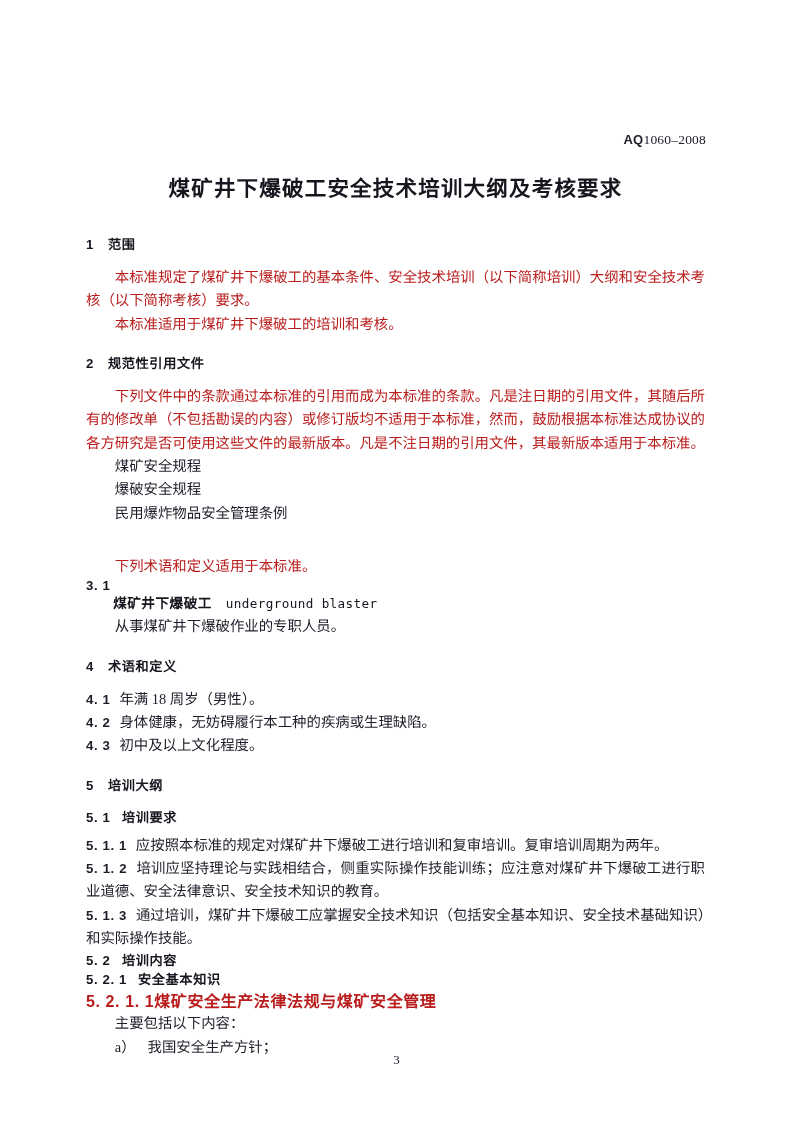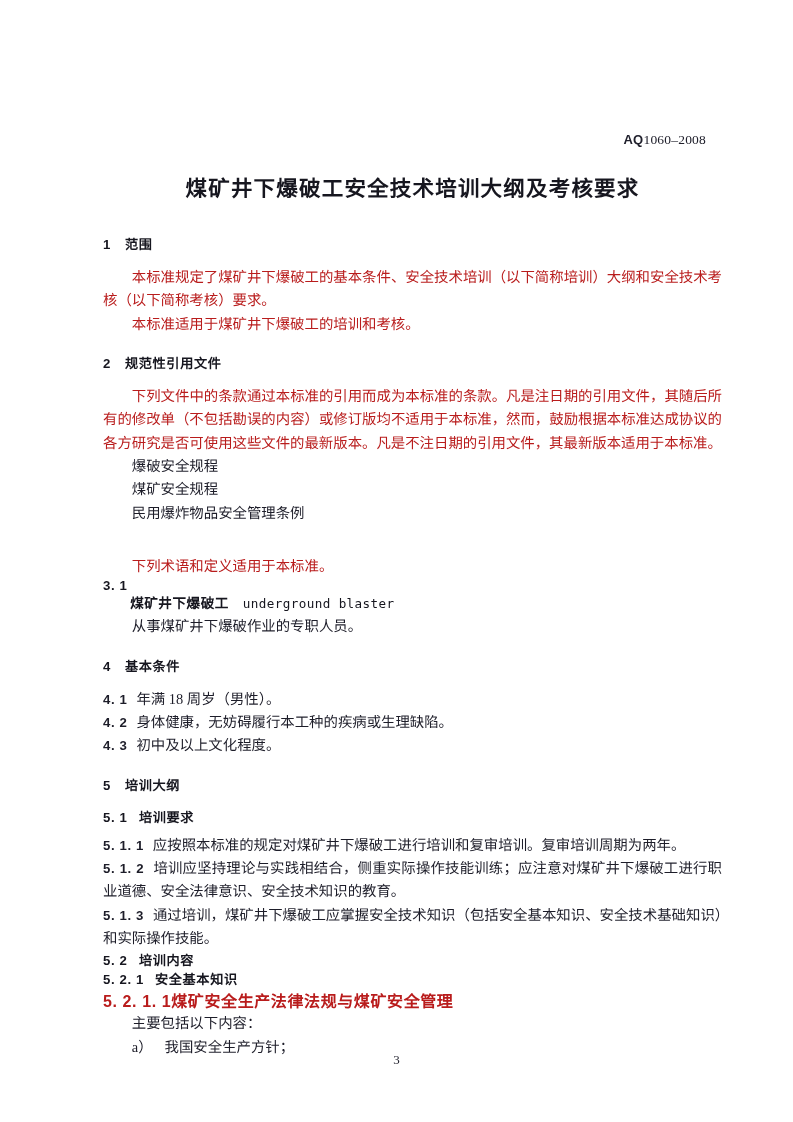--- a/index.html
+++ b/index.html
@@ -34,21 +34,21 @@
   .doc-header .std-prefix {
     font-family: "Liberation Sans", "DejaVu Sans", sans-serif;
     font-weight: bold;
     font-size: 13px;
   }
 
   
   .body-col {
     position: absolute;
     top: 162px;
-    left: 103px;
+    left: 86px;
     width: 619px;
   }
 
   
   .doc-title {
     font-family: "Liberation Sans", "DejaVu Sans", sans-serif;
     font-weight: bold;
     font-size: 21.5px;
     text-align: center;
     letter-spacing: 1.2px;
@@ -224,38 +224,38 @@
     <p class="para">本标准规定了煤矿井下爆破工的基本条件、安全技术培训（以下简称培训）大纲和安全技术考核（以下简称考核）要求。</p>
     <p class="para">本标准适用于煤矿井下爆破工的培训和考核。</p>
 
     <div class="gap-lg"></div>
 
     <div class="h1">
       <span class="num">2</span><span>规范性引用文件</span>
     </div>
     <div class="gap-md"></div>
     <p class="para">下列文件中的条款通过本标准的引用而成为本标准的条款。凡是注日期的引用文件，其随后所有的修改单（不包括勘误的内容）或修订版均不适用于本标准，然而，鼓励根据本标准达成协议的各方研究是否可使用这些文件的最新版本。凡是不注日期的引用文件，其最新版本适用于本标准。</p>
+    <p class="refline">煤矿安全规程</p>
     <p class="refline">爆破安全规程</p>
-    <p class="refline">煤矿安全规程</p>
     <p class="refline">民用爆炸物品安全管理条例</p>
 
     <div class="gap-lg"></div>
 
     <div class="gap-md"></div>
     <p class="para">下列术语和定义适用于本标准。</p>
     <p class="numlabel">3. 1</p>
     <p class="term">
       <span>煤矿井下爆破工</span><span class="en">underground blaster</span>
     </p>
     <p class="refline">从事煤矿井下爆破作业的专职人员。</p>
 
     <div class="gap-lg"></div>
 
     <div class="h1">
-      <span class="num">4</span><span>基本条件</span>
+      <span class="num">4</span><span>术语和定义</span>
     </div>
     <div class="gap-md"></div>
     <p class="numpara">
       <span class="num">4. 1</span><span>年满 18 周岁（男性）。</span>
     </p>
     <p class="numpara">
       <span class="num">4. 2</span><span>身体健康，无妨碍履行本工种的疾病或生理缺陷。</span>
     </p>
     <p class="numpara">
       <span class="num">4. 3</span><span>初中及以上文化程度。</span>

